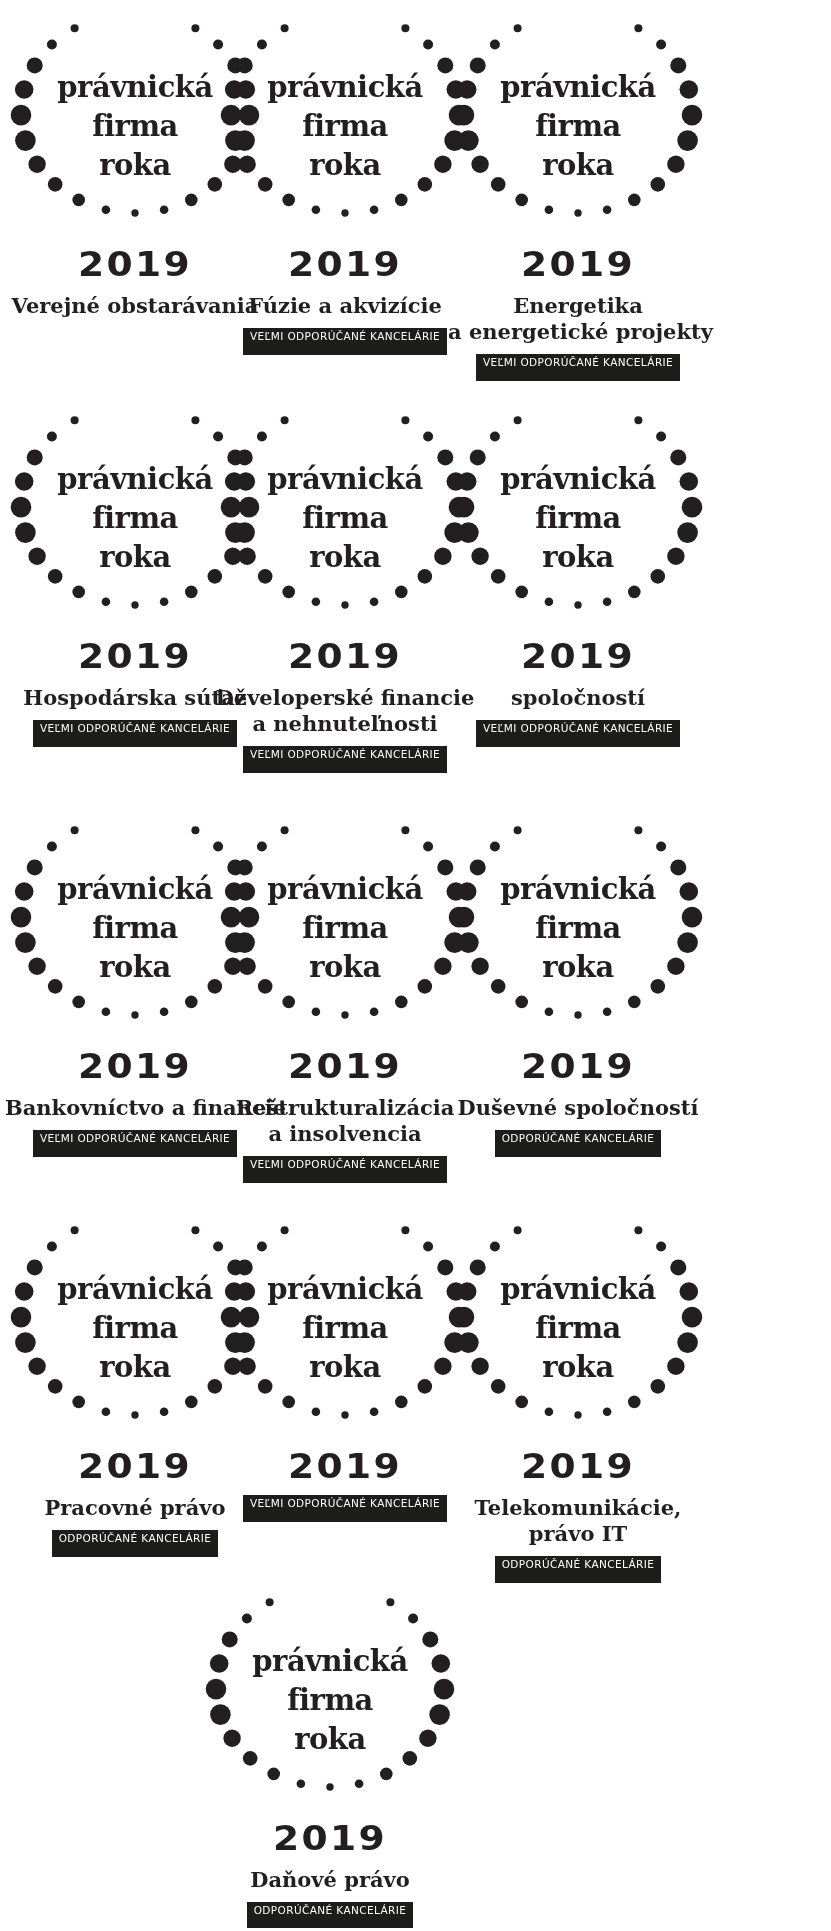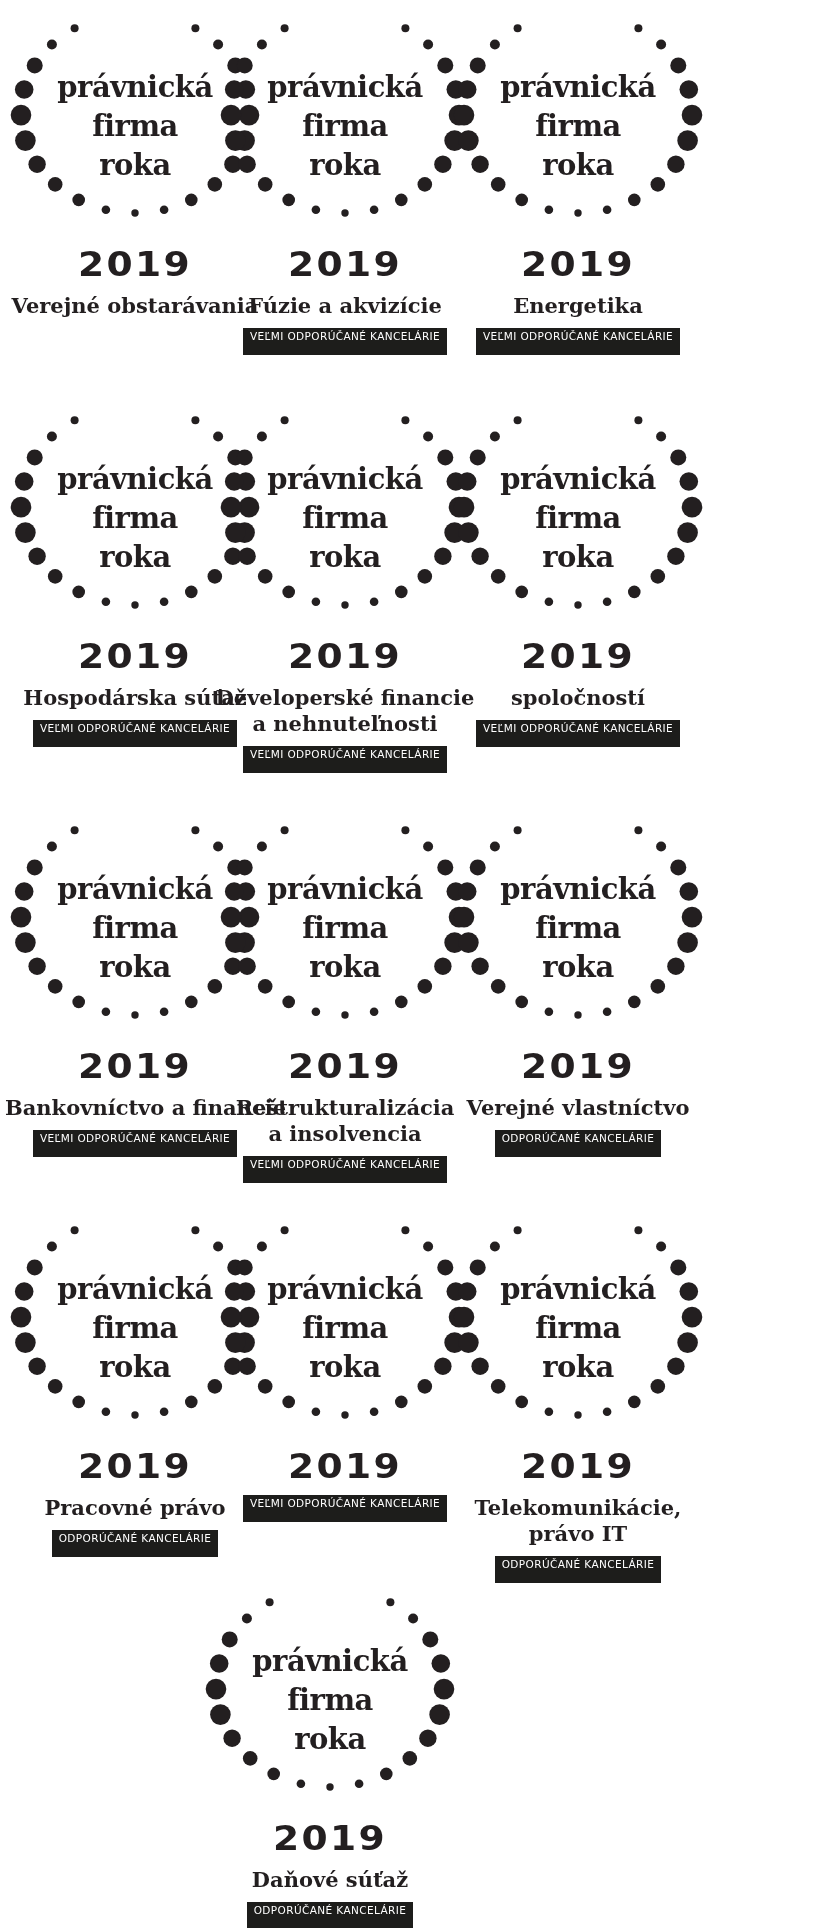--- a/index.html
+++ b/index.html
@@ -135,20 +135,21 @@
           </svg>
           <div class="wreath-text">
             <div>právnická</div>
             <div>firma</div>
             <div>roka</div>
           </div>
         </div>
         <div class="year-wrap"><span class="year">2019</span></div>
         <div class="category">
           <div>Energetika</div>
+          <div>a energetické projekty</div>
         </div>
         <div class="label-wrap"><span class="rec-label" style="background: rgb(29, 29, 27); color: rgb(255, 255, 255);">VEĽMI ODPORÚČANÉ KANCELÁRIE</span></div>
       </div>
     </div>
     <div class="row row-1">
       <div class="badge" style="left: 5px;">
         <div class="wreath">
           <svg width="260" height="218" viewBox="-130 -109 260 218">
             <circle cx="60.4" cy="-84.8" r="4" fill="#231f20"></circle>
             <circle cx="83.1" cy="-68.5" r="5" fill="#231f20"></circle>
@@ -362,21 +363,21 @@
             <circle cx="-60.4" cy="-84.8" r="4" fill="#231f20"></circle>
           </svg>
           <div class="wreath-text">
             <div>právnická</div>
             <div>firma</div>
             <div>roka</div>
           </div>
         </div>
         <div class="year-wrap"><span class="year">2019</span></div>
         <div class="category">
-          <div>Verejné vlastníctvo</div>
+          <div>Duševné spoločností</div>
         </div>
         <div class="label-wrap"><span class="rec-label" style="background: rgb(29, 29, 27); color: rgb(255, 255, 255);">ODPORÚČANÉ KANCELÁRIE</span></div>
       </div>
     </div>
     <div class="row row-3">
       <div class="badge" style="left: 5px;">
         <div class="wreath">
           <svg width="260" height="218" viewBox="-130 -109 260 218">
             <circle cx="60.4" cy="-84.8" r="4" fill="#231f20"></circle>
             <circle cx="83.1" cy="-68.5" r="5" fill="#231f20"></circle>
@@ -512,18 +513,18 @@
             <circle cx="-60.4" cy="-84.8" r="4" fill="#231f20"></circle>
           </svg>
           <div class="wreath-text">
             <div>právnická</div>
             <div>firma</div>
             <div>roka</div>
           </div>
         </div>
         <div class="year-wrap"><span class="year">2019</span></div>
         <div class="category">
-          <div>Daňové súťaž</div>
+          <div>Daňové právo</div>
         </div>
         <div class="label-wrap"><span class="rec-label" style="background: rgb(29, 29, 27); color: rgb(255, 255, 255);">ODPORÚČANÉ KANCELÁRIE</span></div>
       </div>
     </div>
   </div>
 
 </body></html>

